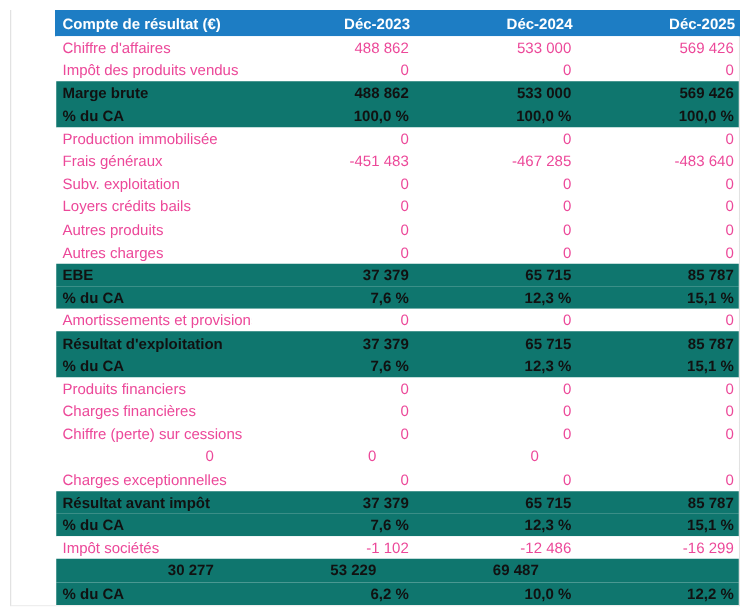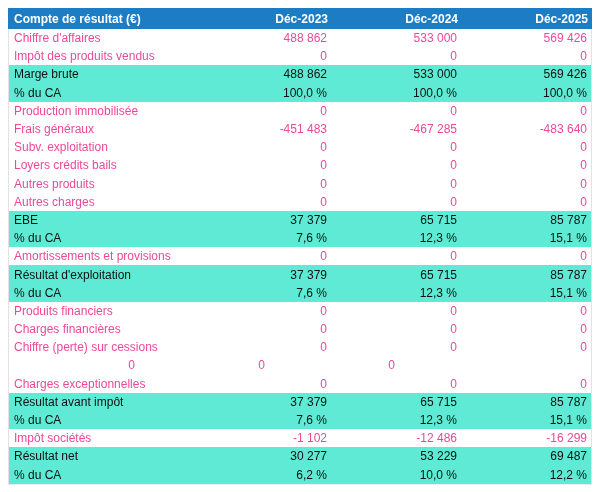--- a/index.html
+++ b/index.html
@@ -13,42 +13,43 @@
   }
   .table-wrap {
     position: absolute;
     left: 8px;
     top: 8px;
     width: 584px;
     border-left: 1px solid #e2e2e2;
     border-right: 1px solid #e2e2e2;
     border-bottom: 1px solid #eeeeee;
     box-sizing: border-box;
+    padding-left: 36px;
   }
   .hdr {
     display: flex;
     align-items: center;
     height: 21px;
     background: #1d7dc4;
     color: #ffffff;
     font-size: 12px;
     font-weight: bold;
     margin: 0 -1px; 
   }
   .row {
     display: flex;
     align-items: center;
     height: 18.2px;
     background: #ffffff;
     color: #ec4899;
     font-size: 12px;
   }
   .row.emph {
-    background: #5eead4;
-    font-weight: normal;
+    background: #0f766e;
+    font-weight: bold;
     color: #111111;
   }
   .cell { box-sizing: border-box; }
   .label {
     flex: 1 1 auto;
     padding-left: 5px;
     text-align: left;
     white-space: nowrap;
     overflow: hidden;
   }
@@ -204,21 +205,20 @@
         <div class="cell num">12,3 %</div>
         <div class="cell num">15,1 %</div>
       </div>
       <div class="row">
         <div class="cell label">Impôt sociétés</div>
         <div class="cell num">-1 102</div>
         <div class="cell num">-12 486</div>
         <div class="cell num">-16 299</div>
       </div>
       <div class="row emph">
-        <div class="cell label">Résultat net</div>
         <div class="cell num">30 277</div>
         <div class="cell num">53 229</div>
         <div class="cell num">69 487</div>
       </div>
       <div class="row emph">
         <div class="cell label">% du CA</div>
         <div class="cell num">6,2 %</div>
         <div class="cell num">10,0 %</div>
         <div class="cell num">12,2 %</div>
       </div>

